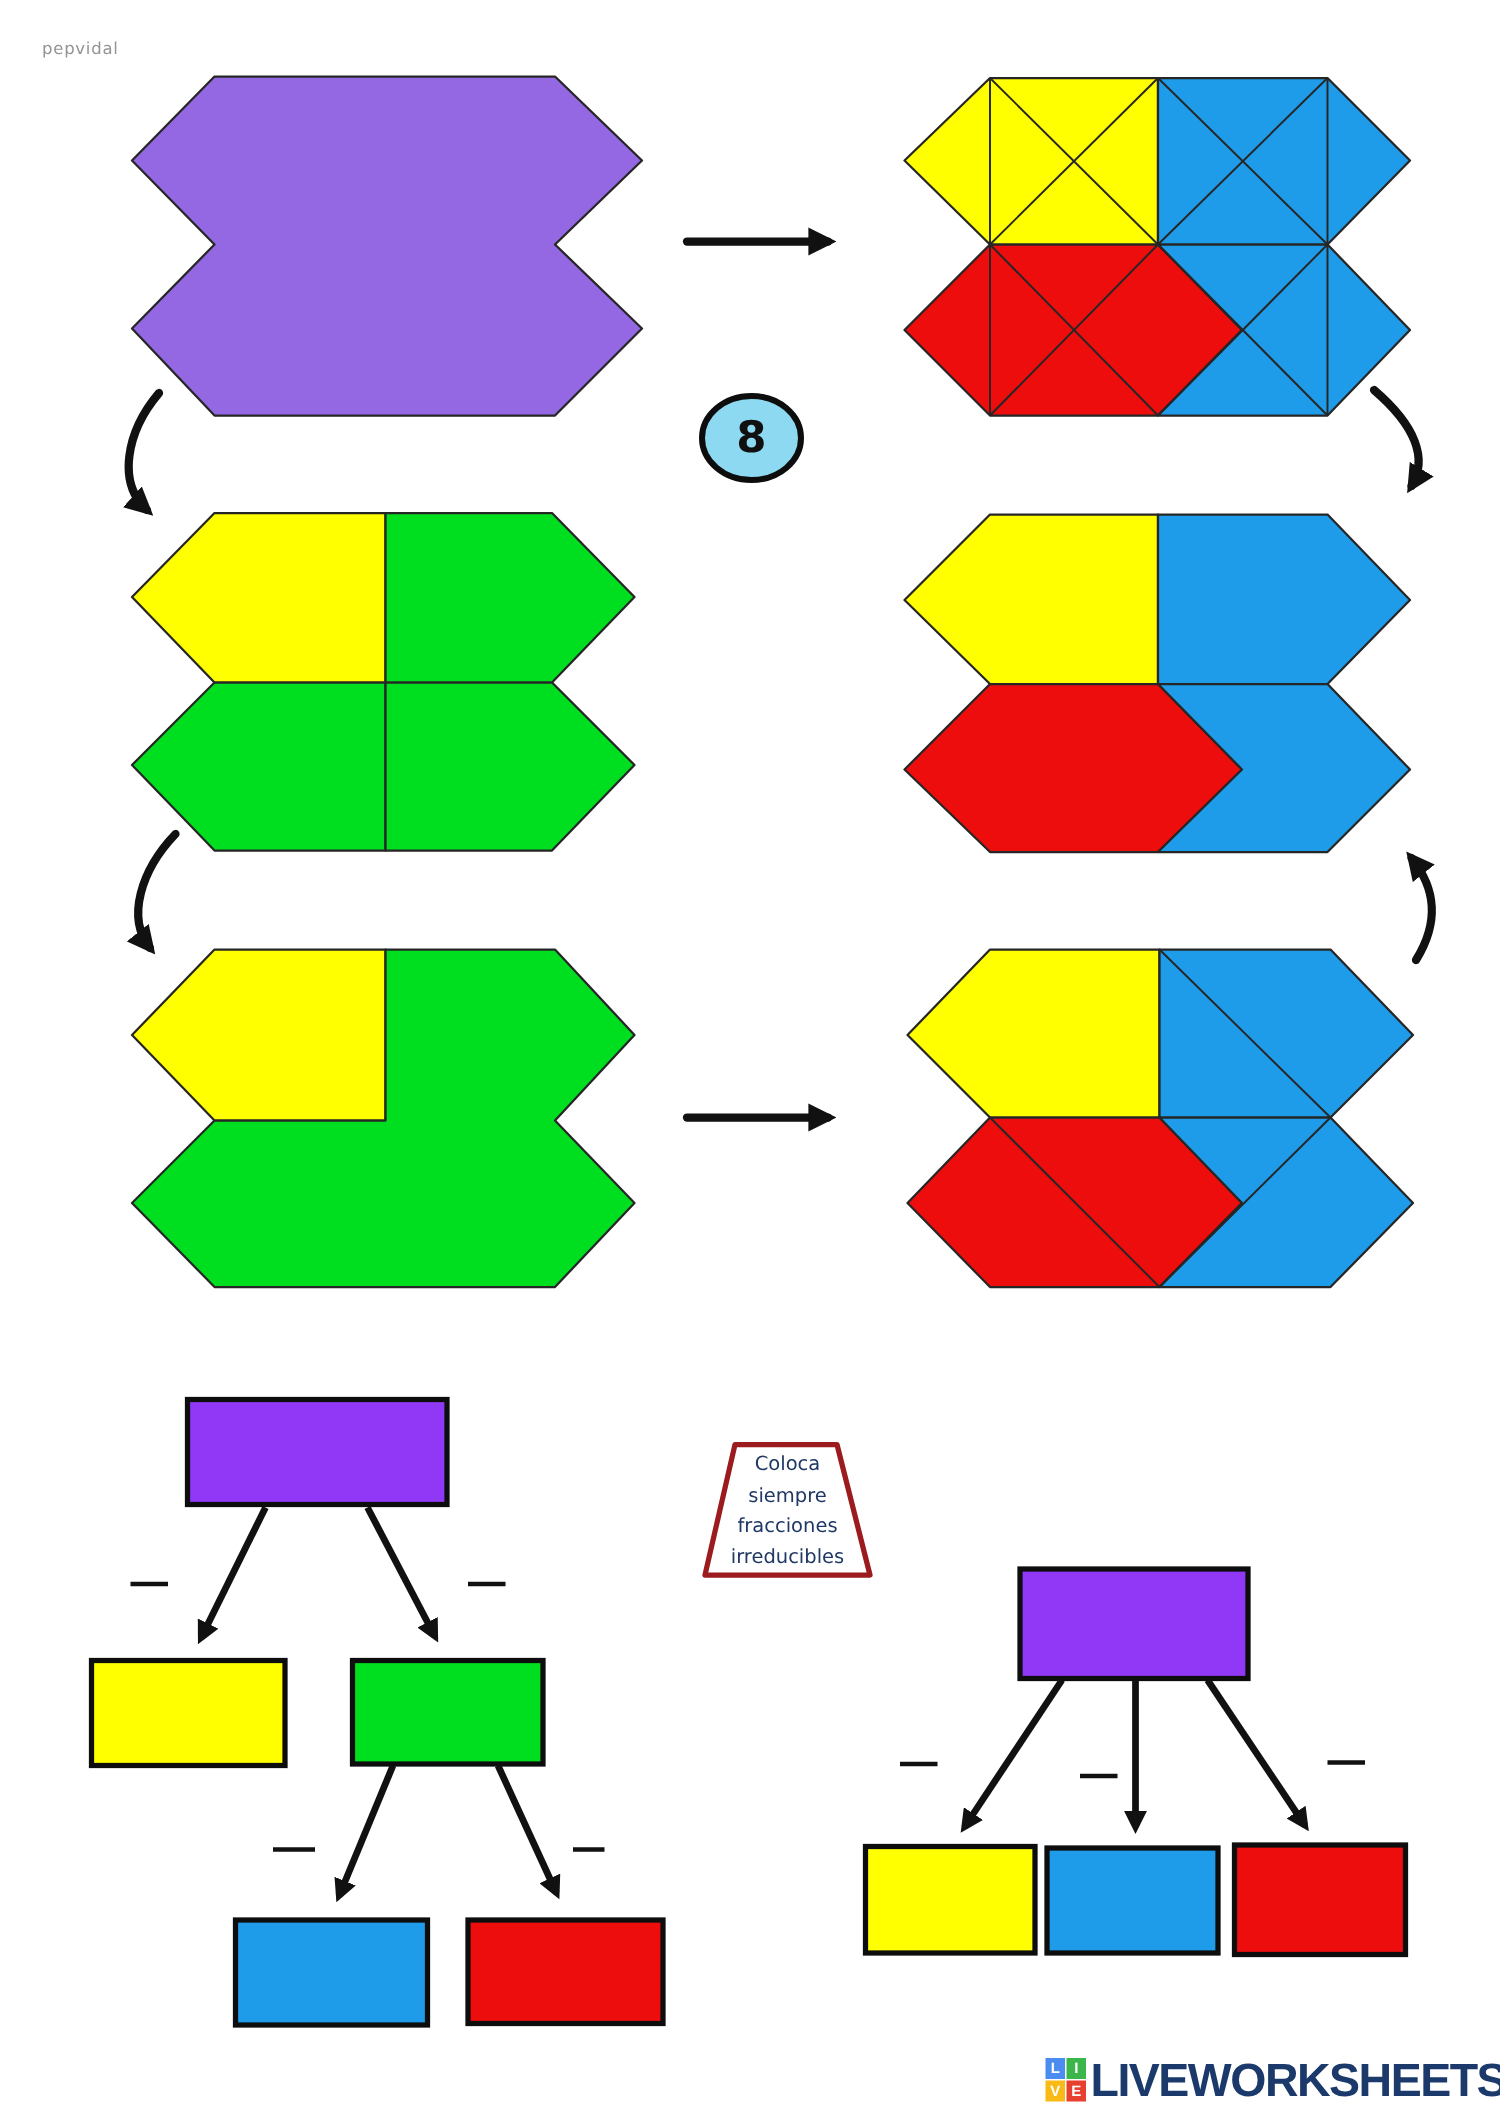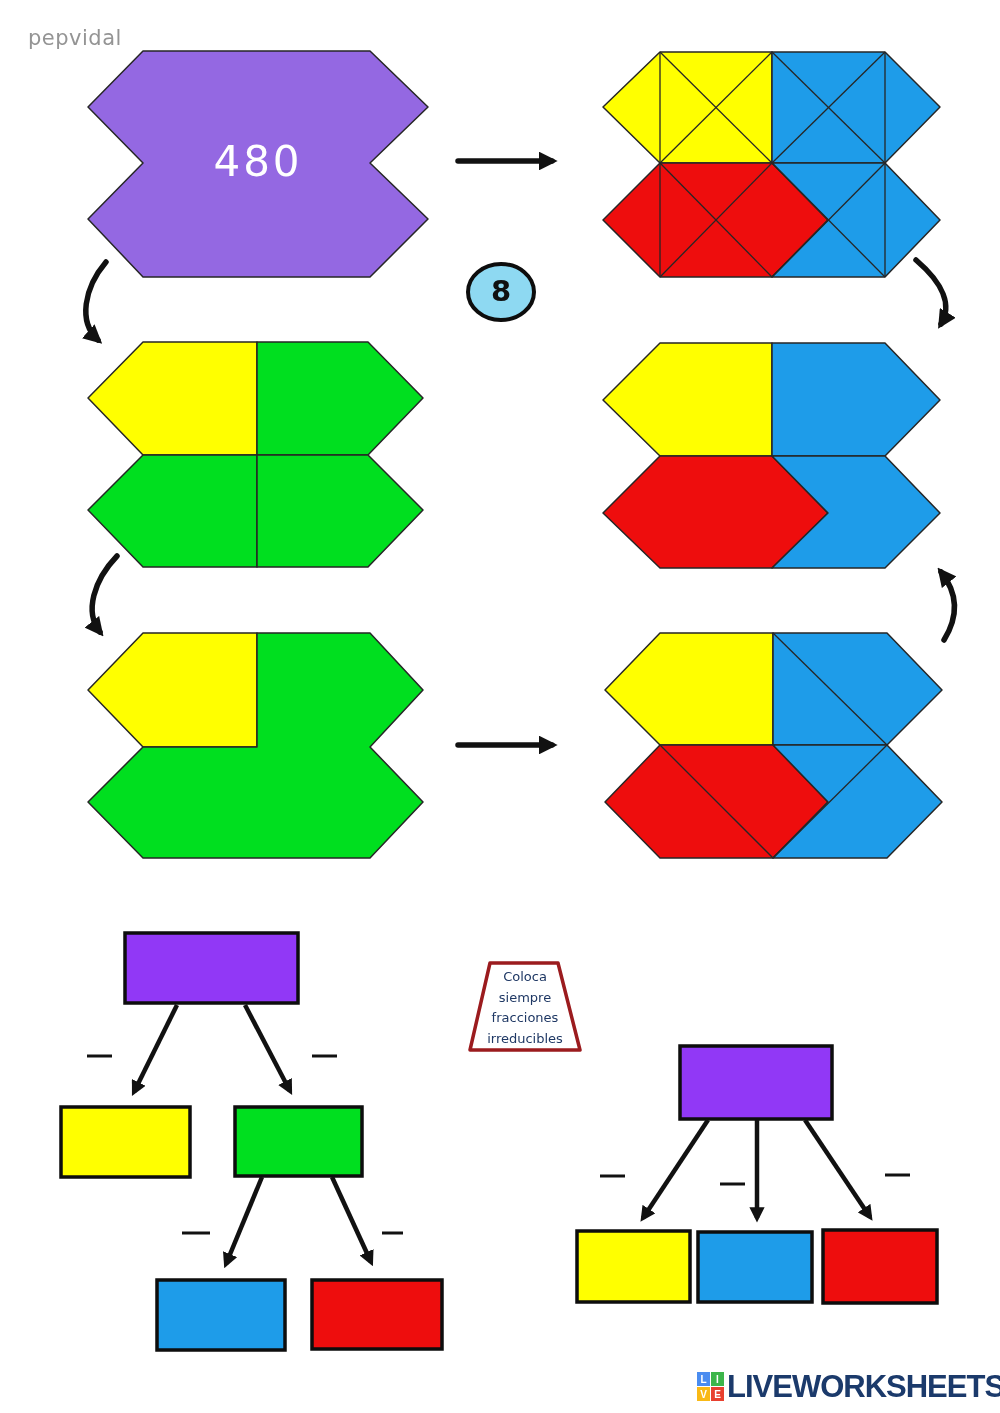--- a/index.html
+++ b/index.html
@@ -1,20 +1,20 @@
 <!DOCTYPE html>
 <html><head>
 <meta charset="utf-8">
 <style>
   html,body{margin:0;padding:0;background:#ffffff;}
   .canvas{position:relative;width:1000px;height:1413px;background:#ffffff;overflow:hidden;
           font-family:"DejaVu Sans", sans-serif;}
   svg.layer{position:absolute;left:0;top:0;}
   .txt{position:absolute;}
-  .author{left:28px;top:26px;font-size:21px;color:#949494;letter-spacing:.5px;}
+  .author{left:28px;top:26px;font-size:11px;color:#949494;letter-spacing:.5px;}
   .start-label{left:88px;top:137px;width:340px;text-align:center;font-size:42px;color:#ffffff;letter-spacing:3px;}
   .badge-label{left:468px;top:274px;width:66px;text-align:center;font-size:29px;font-weight:700;color:#101010;}
   .center-label{left:427px;top:386px;width:152px;text-align:center;font-size:25px;color:#101010;line-height:36px;}
   .center-label span{display:block;}
   .note-text{left:469px;top:967px;width:112px;text-align:center;font-size:13px;line-height:20.5px;color:#1F3864;}
   .note-text span{display:block;}
   .logo{position:absolute;left:697px;top:1371px;display:flex;align-items:center;gap:3px;}
   .logo-grid{display:grid;grid-template-columns:13px 13px;grid-template-rows:14px 14px;gap:1px;}
   .lg{display:flex;align-items:center;justify-content:center;color:#ffffff;font-weight:700;font-size:10px;
       font-family:"Liberation Sans", sans-serif;}
@@ -134,21 +134,20 @@
   </g>
   <g stroke="#111111" stroke-width="3">
     <line x1="600" y1="1176" x2="625" y2="1176"></line>
     <line x1="720" y1="1184" x2="745" y2="1184"></line>
     <line x1="885" y1="1175" x2="910" y2="1175"></line>
   </g>
 </svg>
 
 <div class="txt author">pepvidal</div>
 
-<div class="txt start-label">480</div>
 
 <div class="txt badge-label">8</div>
 
 
 <div class="txt note-text">
   <span>Coloca</span>
   <span>siempre</span>
   <span>fracciones</span>
   <span>irreducibles</span>
 </div>

